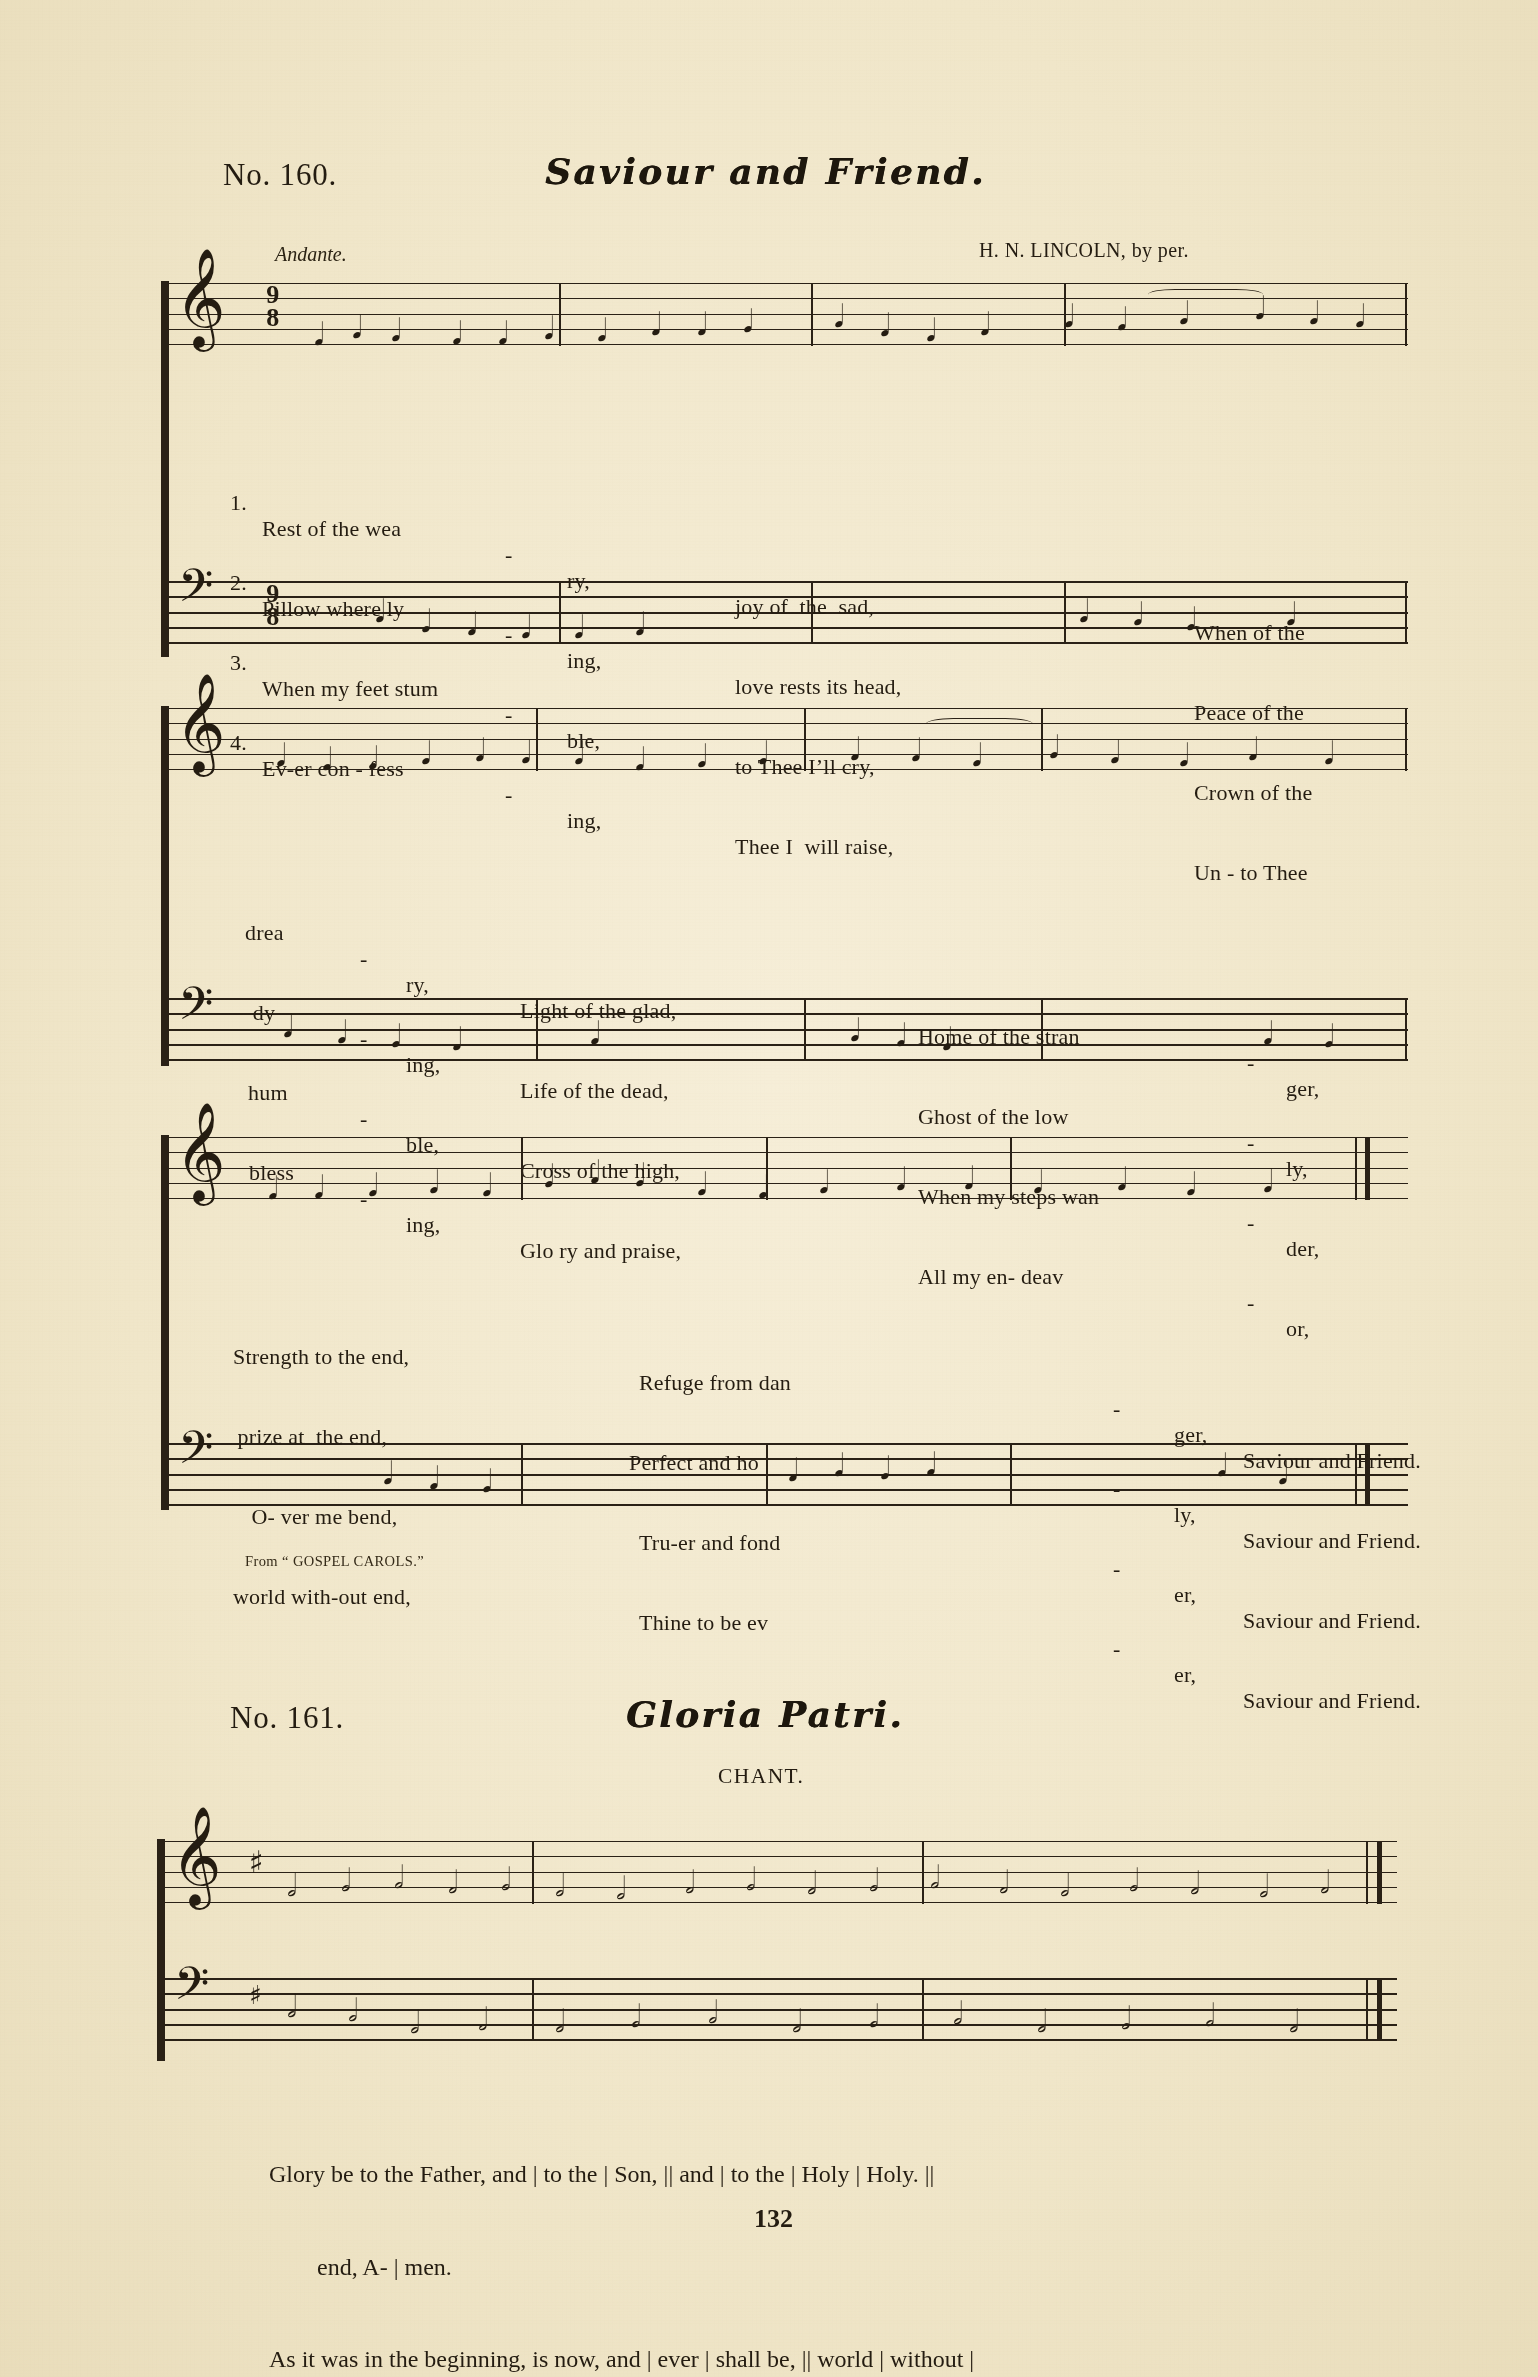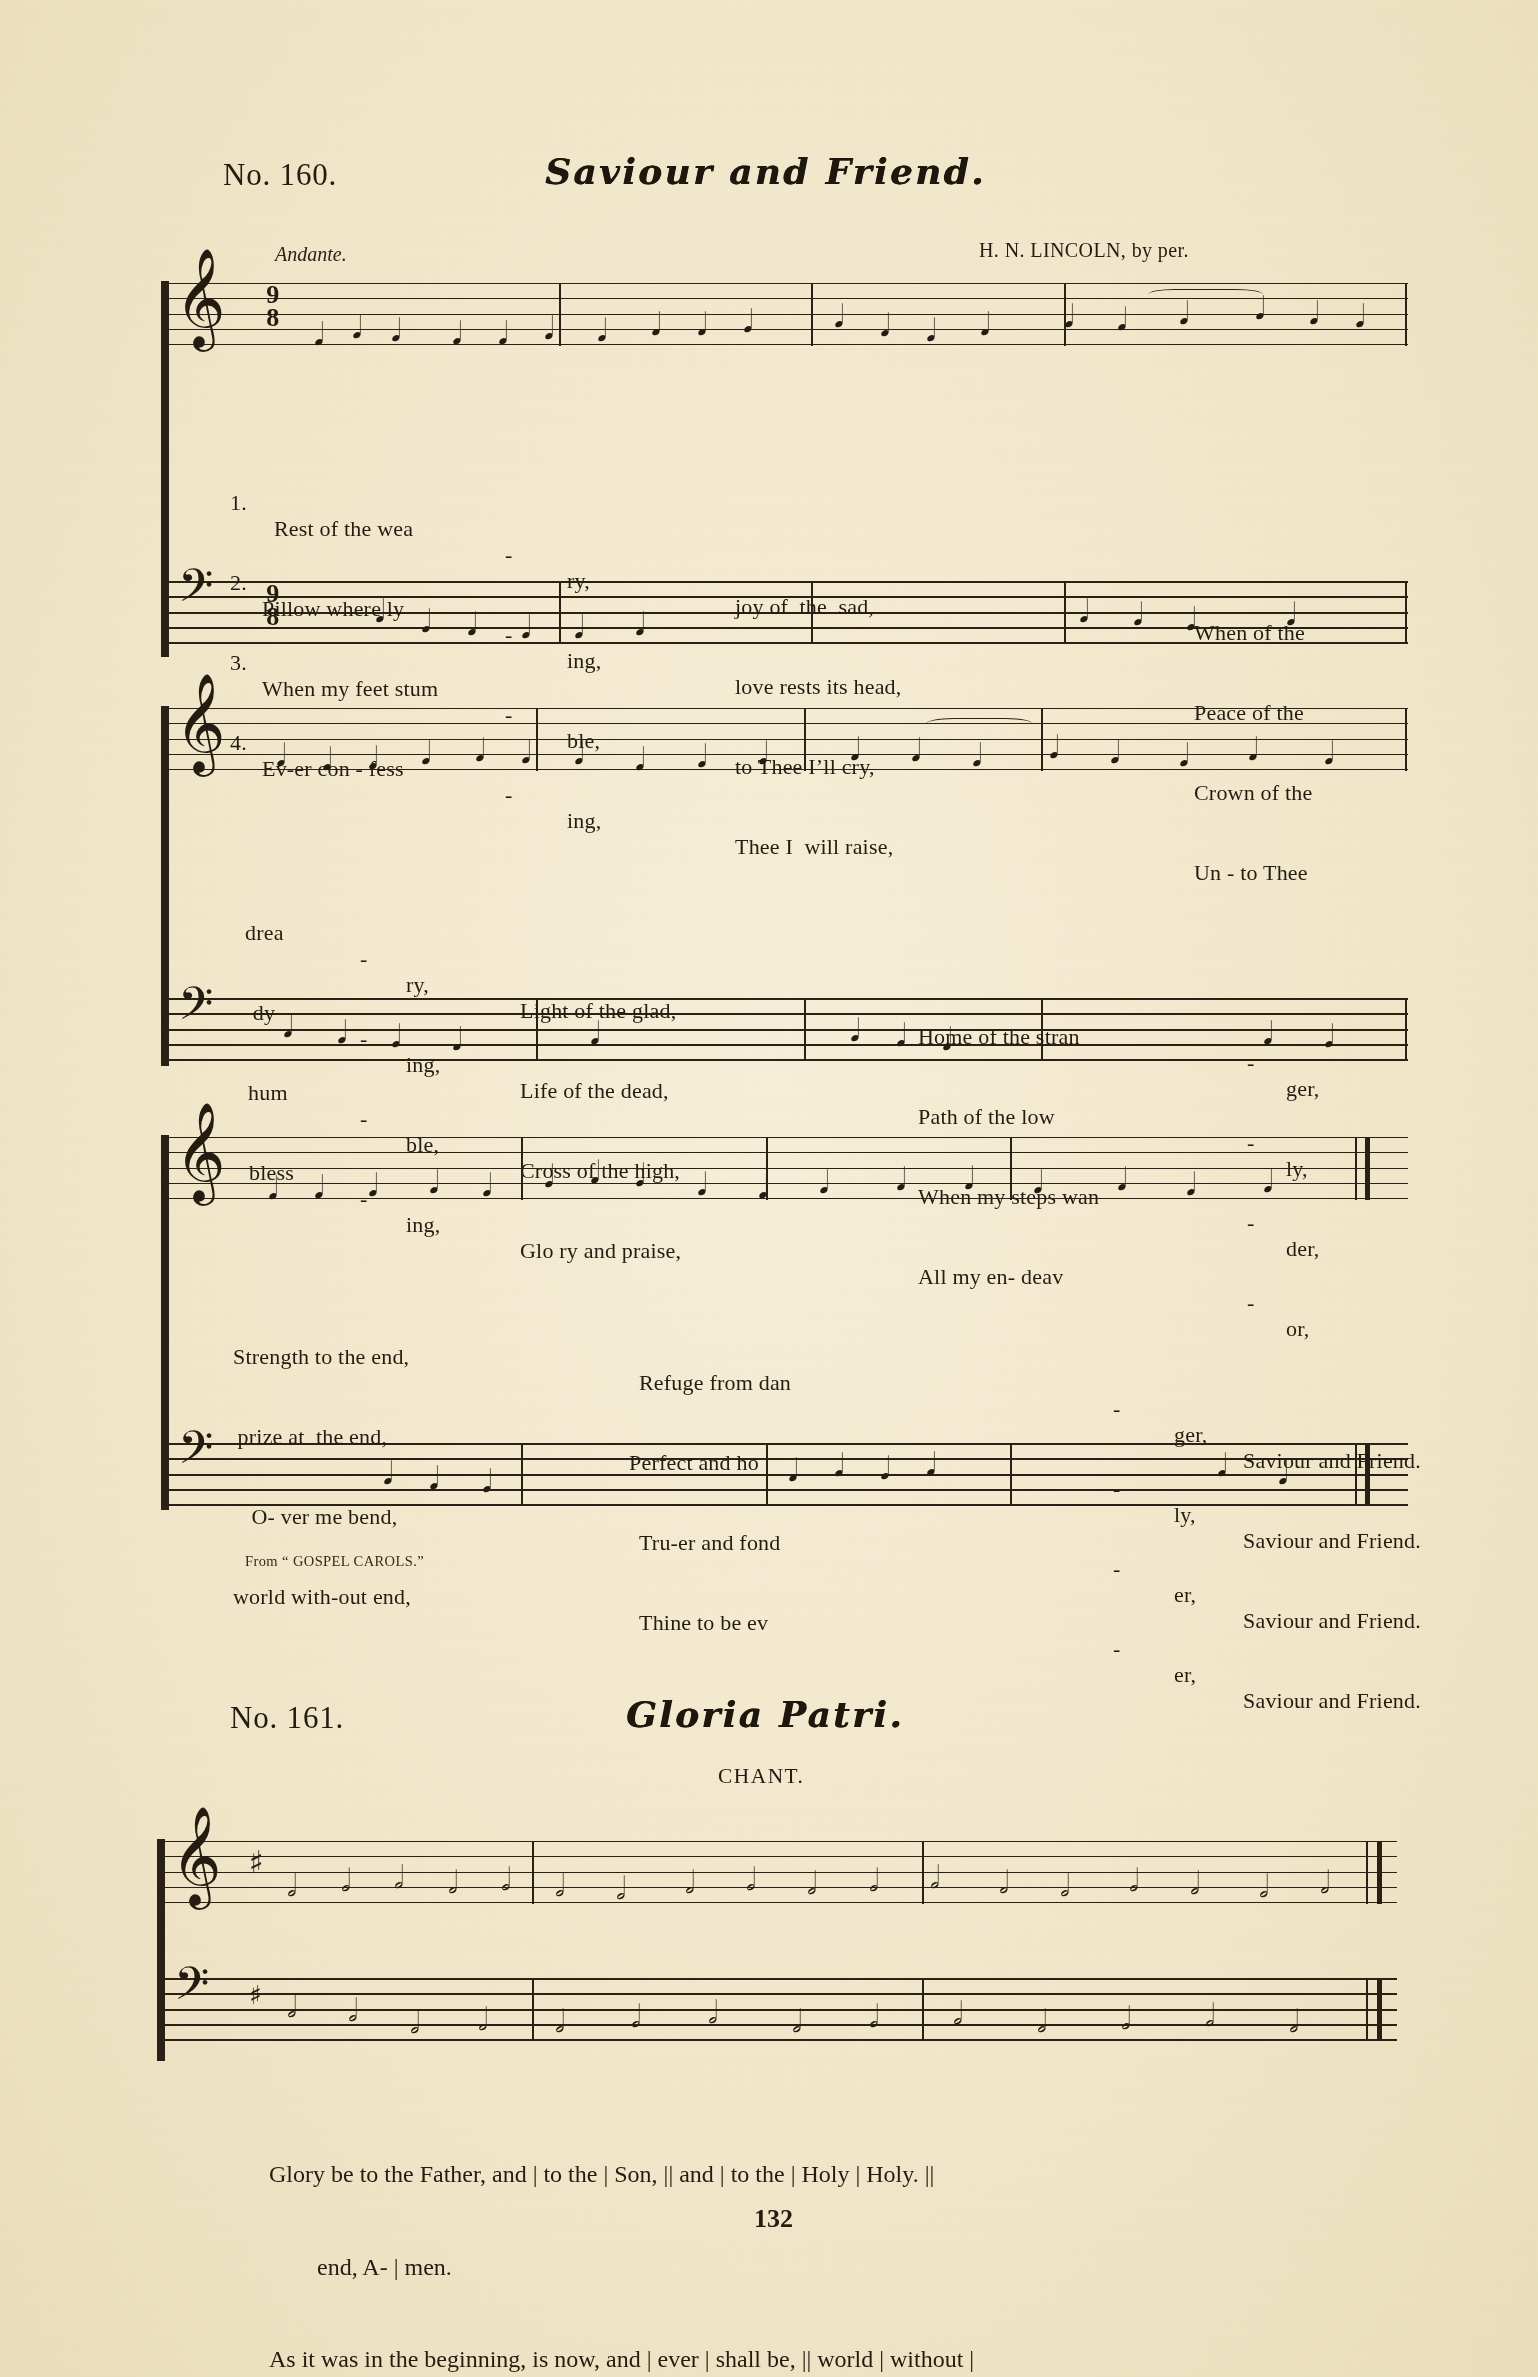--- a/index.html
+++ b/index.html
@@ -258,21 +258,21 @@
     <div class="note glyph-q" style="left:1125px; top:324px;">𝅘𝅥</div>
     <div class="barline" style="left:398px; top:306px; height:63px;"></div>
     <div class="barline" style="left:650px; top:306px; height:63px;"></div>
     <div class="barline" style="left:903px; top:306px; height:63px;"></div>
     <div class="barline" style="left:1244px; top:306px; height:63px;"></div>
   </div>
 
   <div class="lyric-block" style="left:230px; top:412px; width:1178px;">
     <div class="lyric-line">
       <span class="lyric-col" style="left:0px;">1.</span>
-      <span class="lyric-col" style="left:44px;">Rest of the wea</span>
+      <span class="lyric-col" style="left:32px;">Rest of the wea</span>
       <span class="lyric-col" style="left:275px;">-</span>
       <span class="lyric-col" style="left:337px;">ry,</span>
       <span class="lyric-col" style="left:505px;">joy of  the  sad,</span>
       <span class="lyric-col" style="left:964px;">When of the</span>
     </div>
     <div class="lyric-line">
       <span class="lyric-col" style="left:0px;">2.</span>
       <span class="lyric-col" style="left:32px;">Pillow where ly</span>
       <span class="lyric-col" style="left:275px;">-</span>
       <span class="lyric-col" style="left:337px;">ing,</span>
@@ -366,21 +366,21 @@
       <span class="lyric-col" style="left:275px;">Light of the glad,</span>
       <span class="lyric-col" style="left:673px;">Home of the stran</span>
       <span class="lyric-col" style="left:1002px;">-</span>
       <span class="lyric-col" style="left:1041px;">ger,</span>
     </div>
     <div class="lyric-line">
       <span class="lyric-col" style="left:7.7px;">dy</span>
       <span class="lyric-col" style="left:115px;">-</span>
       <span class="lyric-col" style="left:161px;">ing,</span>
       <span class="lyric-col" style="left:275px;">Life of the dead,</span>
-      <span class="lyric-col" style="left:673px;">Path of the low</span>
+      <span class="lyric-col" style="left:673px;">Ghost of the low</span>
       <span class="lyric-col" style="left:1002px;">-</span>
       <span class="lyric-col" style="left:1041px;">ly,</span>
     </div>
     <div class="lyric-line">
       <span class="lyric-col" style="left:3.1px;">hum</span>
       <span class="lyric-col" style="left:115px;">-</span>
       <span class="lyric-col" style="left:161px;">ble,</span>
       <span class="lyric-col" style="left:275px;">Cross of the high,</span>
       <span class="lyric-col" style="left:673px;">When my steps wan</span>
       <span class="lyric-col" style="left:1002px;">-</span>

